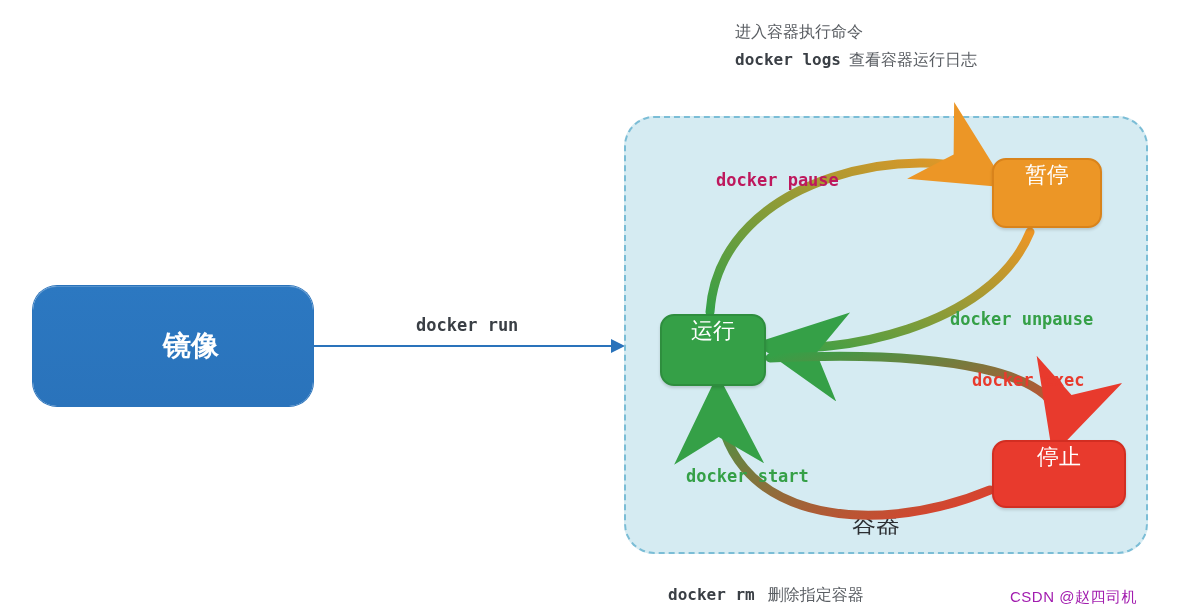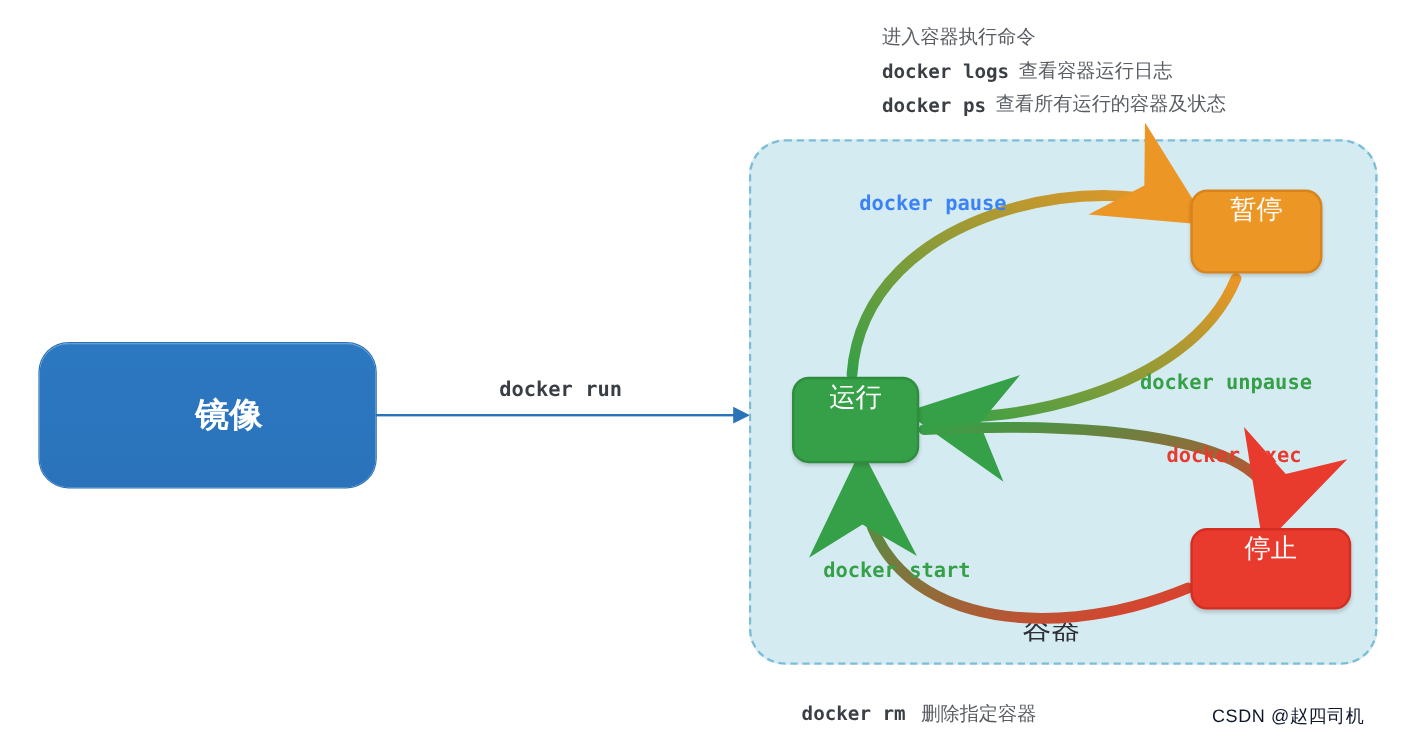--- a/index.html
+++ b/index.html
@@ -51,49 +51,45 @@
     position: absolute; border-radius: 14px; display: flex; justify-content: center;
     color: #fff; font-size: 22px; font-weight: 500;
     box-shadow: 0 2px 3px rgba(0,0,0,0.15);
   }
   .state-run   { left: 660px; top: 314px; width: 106px; height: 72px; background: #35a047; border: 2px solid #2e8e3e; }
   .state-pause { left: 992px; top: 158px; width: 110px; height: 70px; background: #ec9626; border: 2px solid #d9831b; }
   .state-stop  { left: 992px; top: 440px; width: 134px; height: 68px; background: #e83a2d; border: 2px solid #d22e22; }
 
   
   .lbl { font-family: Menlo, Consolas, monospace; font-weight: 800; font-size: 17px; }
-  .lbl-pause   { left: 716px; top: 160px; color: #3b82f6; }
+  .lbl-pause   { left: 716px; top: 170px; color: #be185d; }
   .lbl-unpause { left: 950px; top: 284px; color: #35a047; margin-top: 25px; }
   .lbl-stop    { left: 972px; top: 370px; color: #e83a2d; }
   .lbl-start   { left: 686px; top: 466px; color: #35a047; }
 
   
   .rm-cmd { left: 668px; top: 585px; font-size: 16px; color: #5a5e63; display: flex; gap: 13px; }
   .rm-cmd .cmd { font-family: Menlo, Consolas, monospace; font-weight: 700; color: #3a3f45; }
 
   
-  .watermark { left: 1010px; top: 588px; font-size: 15px; color: #0f172a; letter-spacing: 0.5px; text-align: right; }
+  .watermark { left: 1010px; top: 588px; font-size: 15px; color: #a21caf; letter-spacing: 0.5px; text-align: right; }
 
   
   svg.arcs { position: absolute; left: 0; top: 0; width: 1184px; height: 616px; pointer-events: none; }
 </style>
 </head>
 <body>
 
 <div class="abs cmd-list">
   <div class="row">
     <span>进入容器执行命令</span>
   </div>
   <div class="row">
     <span class="cmd">docker logs</span>
     <span>查看容器运行日志</span>
-  </div>
-  <div class="row">
-    <span class="cmd">docker ps</span>
-    <span>查看所有运行的容器及状态</span>
   </div>
 </div>
 
 <div class="abs image-box">
   <span>镜像</span>
 </div>
 
 <div class="abs run-arrow">
   <div class="shaft"></div>
   <div class="head"></div>

